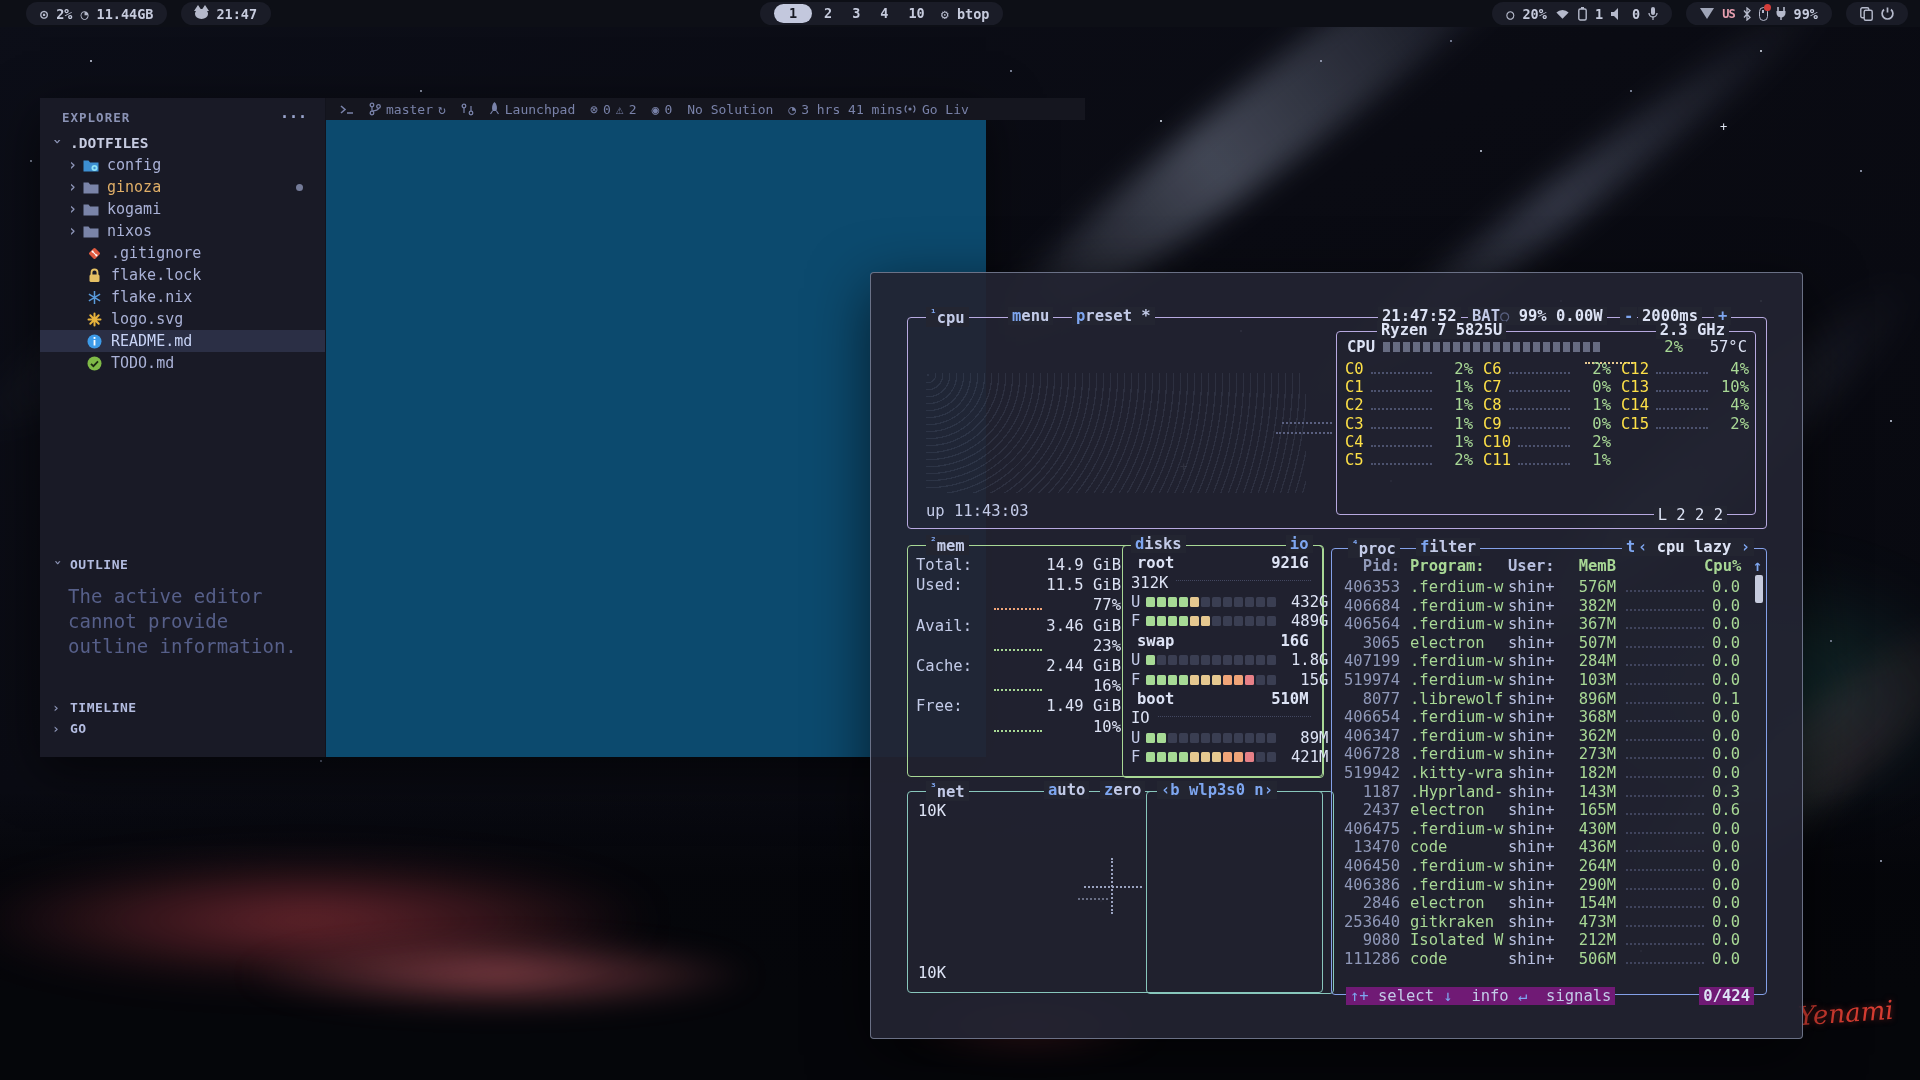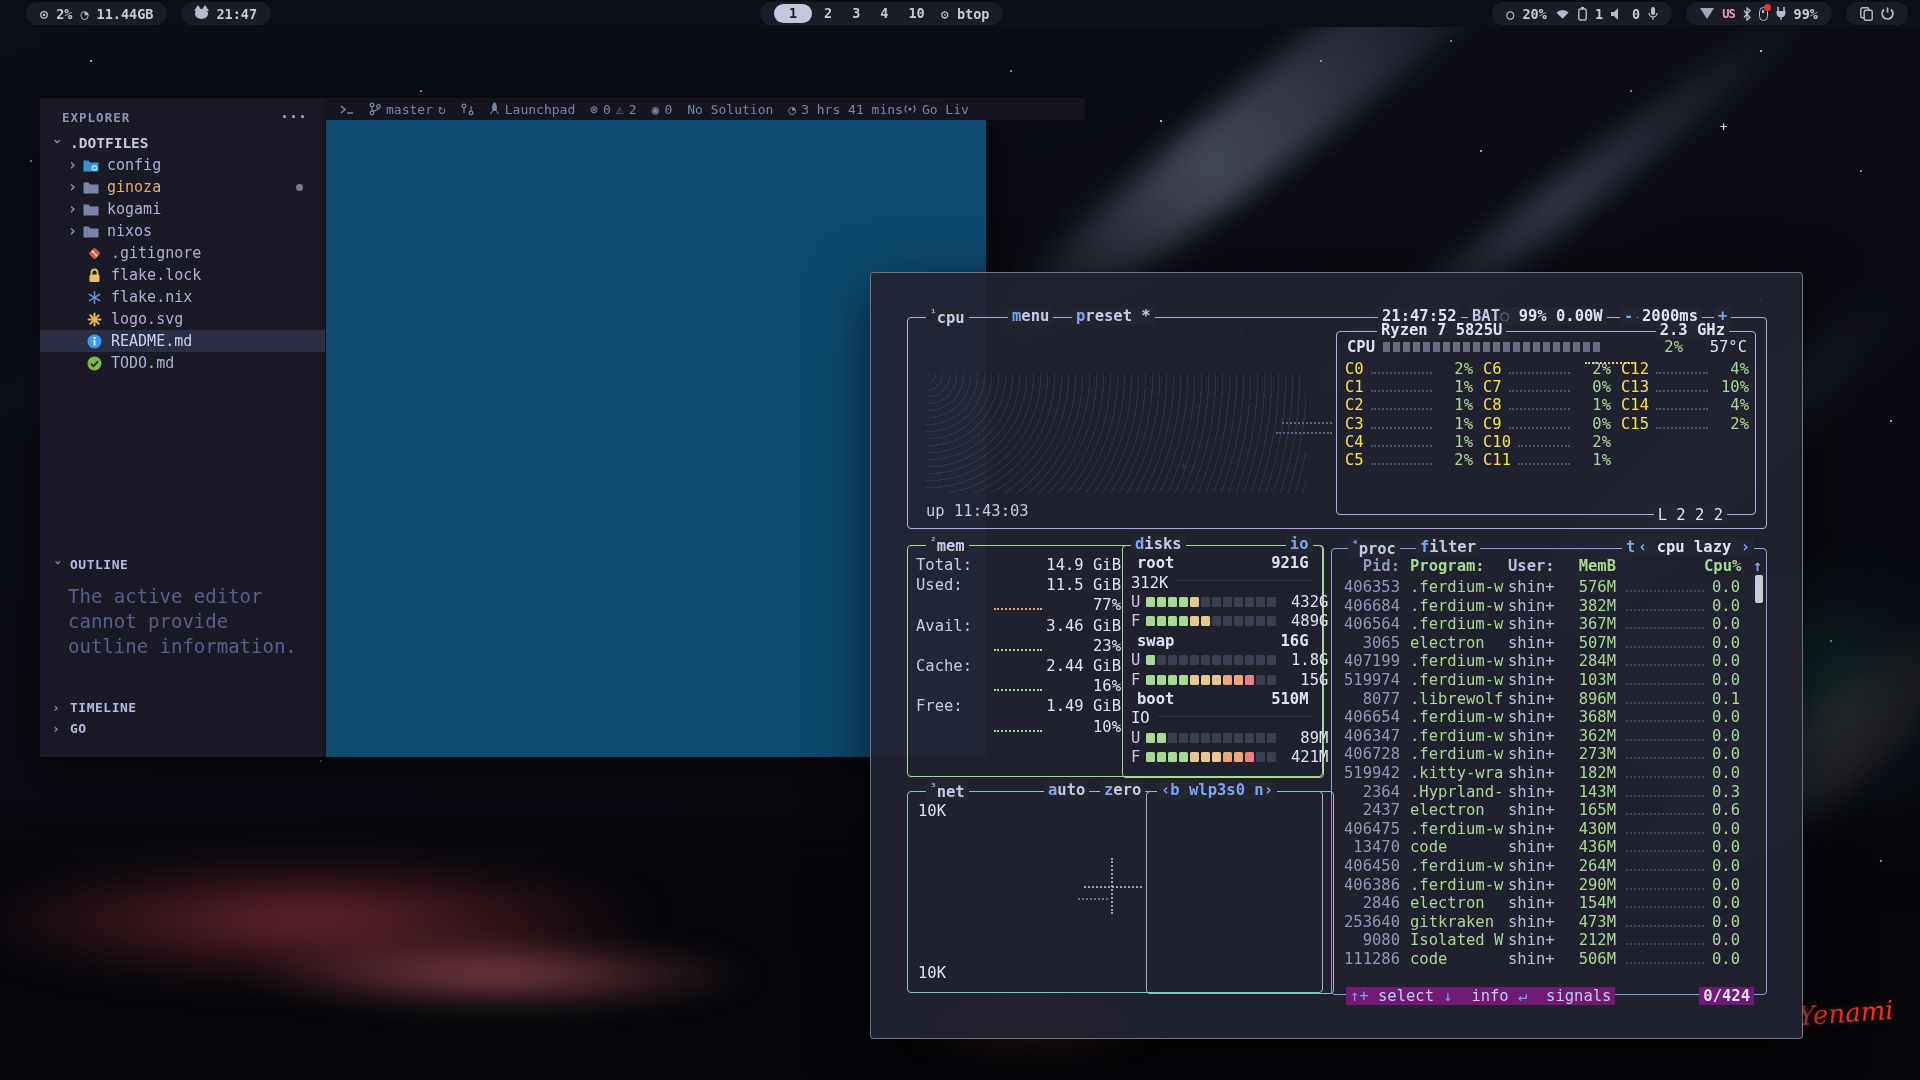--- a/index.html
+++ b/index.html
@@ -1074,21 +1074,21 @@
         <div class="prow">
           <span class="p-pid">519942</span>
           <span class="p-prog">.kitty-wra</span>
           <span class="p-user">shin+</span>
           <span class="p-mem">182M</span>
           <span class="p-dots"></span>
           <span class="p-cpu">0.0</span>
         </div>
 
         <div class="prow">
-          <span class="p-pid">2364</span>
+          <span class="p-pid">1187</span>
           <span class="p-prog">.Hyprland-</span>
           <span class="p-user">shin+</span>
           <span class="p-mem">143M</span>
           <span class="p-dots"></span>
           <span class="p-cpu">0.3</span>
         </div>
 
         <div class="prow">
           <span class="p-pid">2437</span>
           <span class="p-prog">electron</span>

